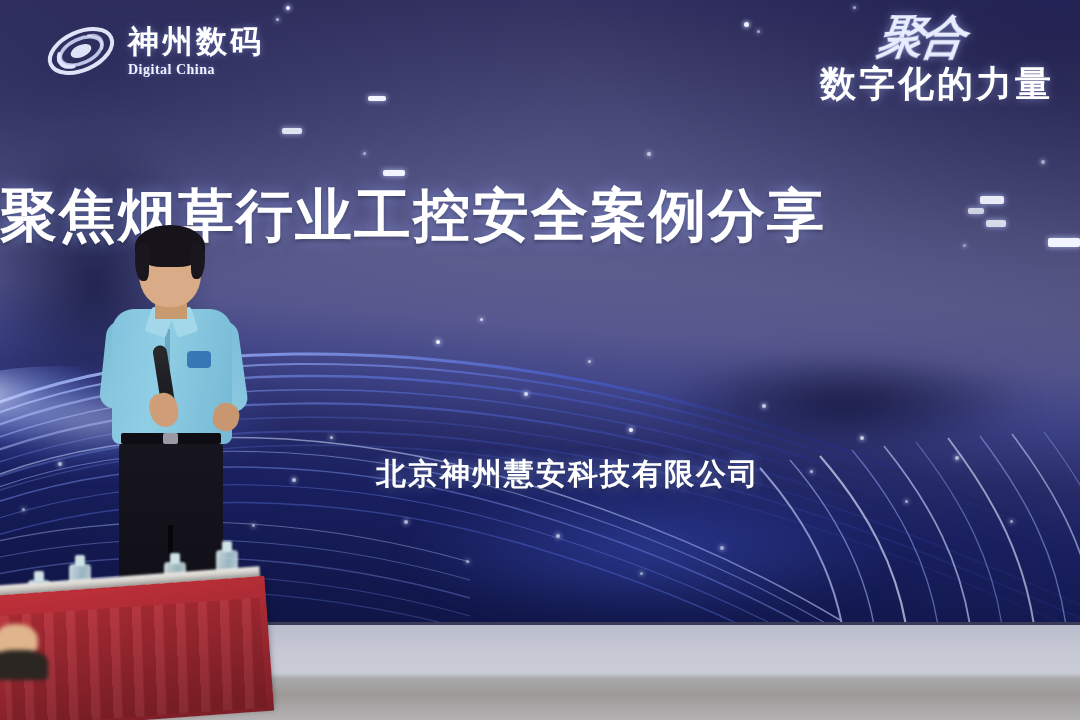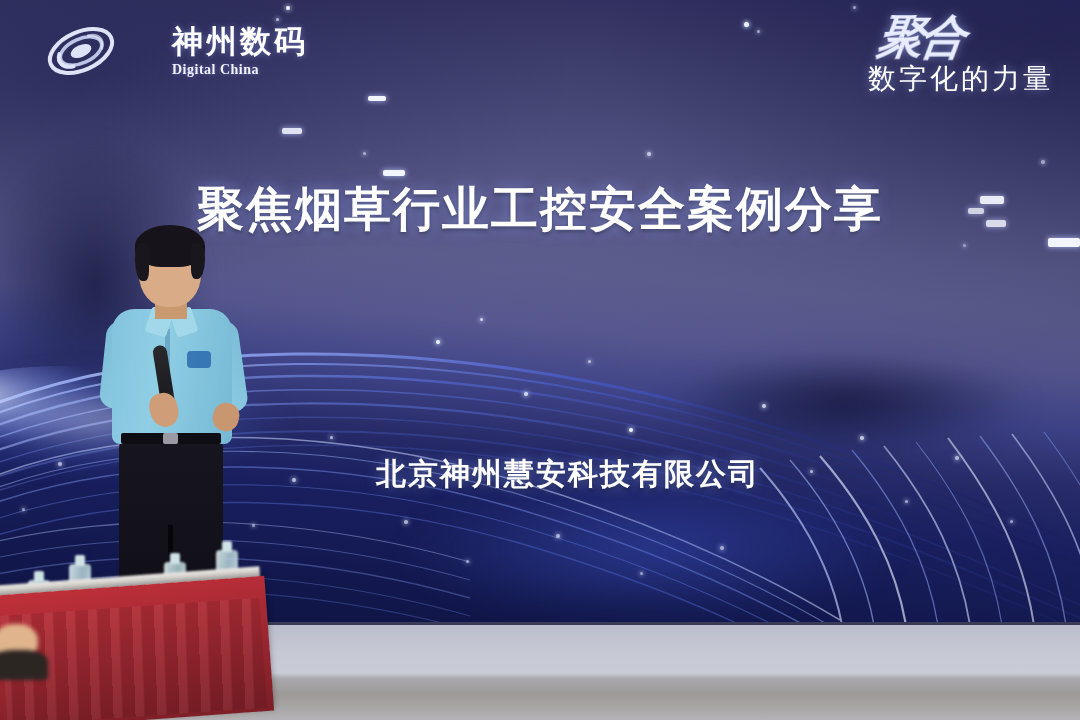--- a/index.html
+++ b/index.html
@@ -100,22 +100,22 @@
     border-radius: 2px;
     box-shadow: 0 0 5px 1px rgba(190,205,255,0.6);
   }
 
   
   .slide-text { position: absolute; inset: 0; pointer-events: none; }
   .main-title {
     position: absolute;
     left: 0; right: 0;
     top: 178px;
-    text-align: center;
-    font-size: 47px;
+    text-align: left;
+    font-size: 57px;
     font-weight: 700;
     letter-spacing: 2px;
     color: #ffffff;
     text-shadow: 0 0 14px rgba(150,170,255,0.55), 0 2px 4px rgba(0,0,0,0.45);
     font-family: "DejaVu Sans", "Liberation Sans", sans-serif;
   }
   .subtitle-date {
     position: absolute;
     left: 0; right: 0;
     top: 350px;
@@ -143,21 +143,21 @@
 
   
   .brand-logo {
     position: absolute;
     left: 44px; top: 18px;
     display: flex;
     align-items: center;
     gap: 10px;
   }
   .brand-mark { width: 74px; height: 66px; flex: 0 0 auto; }
-  .brand-text { display: flex; flex-direction: column; line-height: 1; margin-left: 44px; }
+  .brand-text { display: flex; flex-direction: column; line-height: 1; }
   .brand-cn {
     font-size: 31px;
     font-weight: 700;
     color: #ffffff;
     letter-spacing: 3px;
     font-family: "DejaVu Sans", "Liberation Sans", sans-serif;
     text-shadow: 0 0 6px rgba(160,180,255,0.45);
   }
   .brand-en {
     margin-top: 6px;
@@ -184,22 +184,22 @@
     letter-spacing: -4px;
     line-height: 0.92;
     text-shadow: 0 0 10px rgba(170,190,255,0.55);
     transform: skewX(-7deg);
     display: block;
     margin-right: 92px;
     filter: blur(0.3px);
   }
   .event-tag {
     margin-top: 2px;
-    font-size: 28px;
-    font-weight: 400;
+    font-size: 36px;
+    font-weight: 700;
     color: #ffffff;
     letter-spacing: 3px;
     font-family: "DejaVu Sans", "Liberation Sans", sans-serif;
     text-shadow: 0 0 10px rgba(170,190,255,0.5);
   }
 
   
   .stage-floor {
     position: absolute;
     left: 0; top: 622px;

